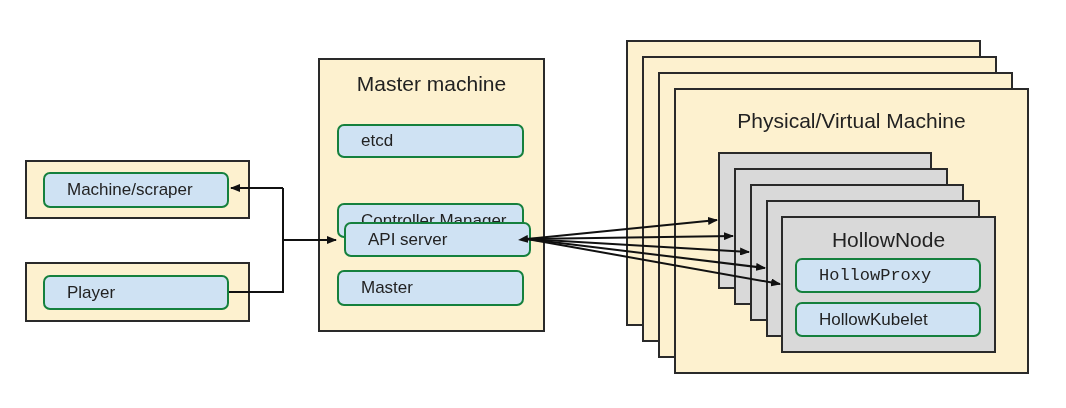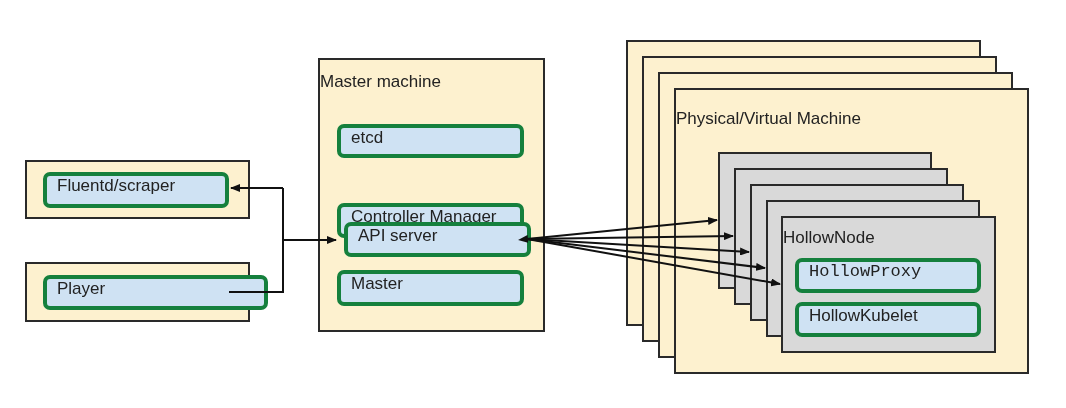--- a/index.html
+++ b/index.html
@@ -1,36 +1,36 @@
 <!DOCTYPE html>
 <html><head>
 <meta charset="utf-8">
 <style>
   html, body { margin:0; padding:0; background:#ffffff; }
   body { width:1066px; height:408px; position:relative; overflow:hidden;
          font-family:"Liberation Sans", sans-serif; color:#222; }
   .box { position:absolute; box-sizing:border-box; }
   .machine { background:#fdf1cf; border:2px solid #2a2a2a; }
   .node { background:#d9d9d9; border:2px solid #2a2a2a; }
-  .comp { background:#cfe2f3; border:4px solid #15803d; border-radius:7px;
-          font-size:17px; padding-left:10px; display:flex; }
-  .title { position:absolute; left:0; right:0; font-size:17px; }
+  .comp { background:#cfe2f3; border:2px solid #15803d; border-radius:7px;
+          font-size:17px; padding-left:22px; display:flex; align-items:center; }
+  .title { position:absolute; left:0; right:0; text-align:center; font-size:21px; }
   svg.links { position:absolute; left:0; top:0; }
 </style>
 </head>
 <body>
 
 <div class="box machine" style="left:25px;top:160px;width:225px;height:59px;">
 </div>
 <div class="box comp" style="left:43px;top:172px;width:186px;height:36px;">
-  <span>Fluentd/scraper</span>
+  <span>Machine/scraper</span>
 </div>
 
 <div class="box machine" style="left:25px;top:262px;width:225px;height:60px;"></div>
-<div class="box comp" style="left:43px;top:275px;width:225px;height:35px;">
+<div class="box comp" style="left:43px;top:275px;width:186px;height:35px;">
   <span>Player</span>
 </div>
 
 <div class="box machine" style="left:318px;top:58px;width:227px;height:274px;">
   <div class="title" style="top:12px;">Master machine</div>
 </div>
 <div class="box comp" style="left:337px;top:124px;width:187px;height:34px;">
   <span>etcd</span>
 </div>
 <div class="box comp" style="left:337px;top:173px;width:187px;height:35px;margin-top:30px;">

